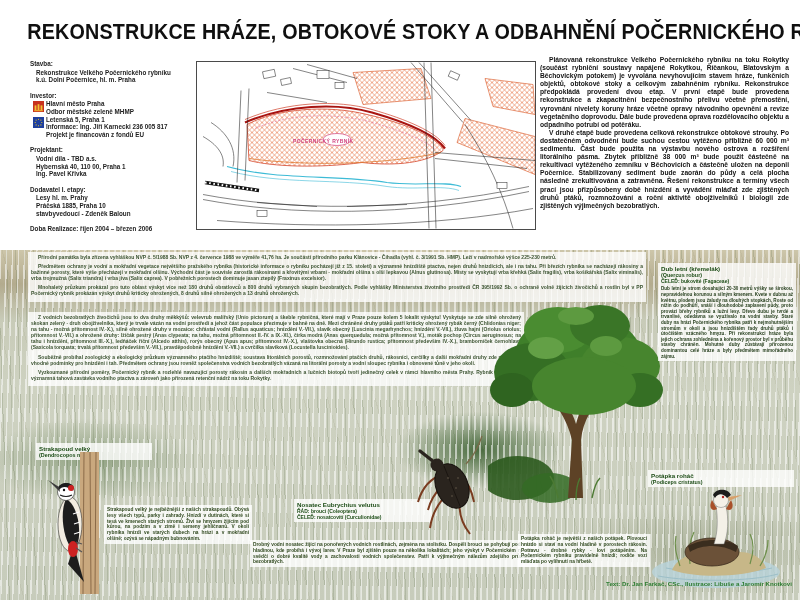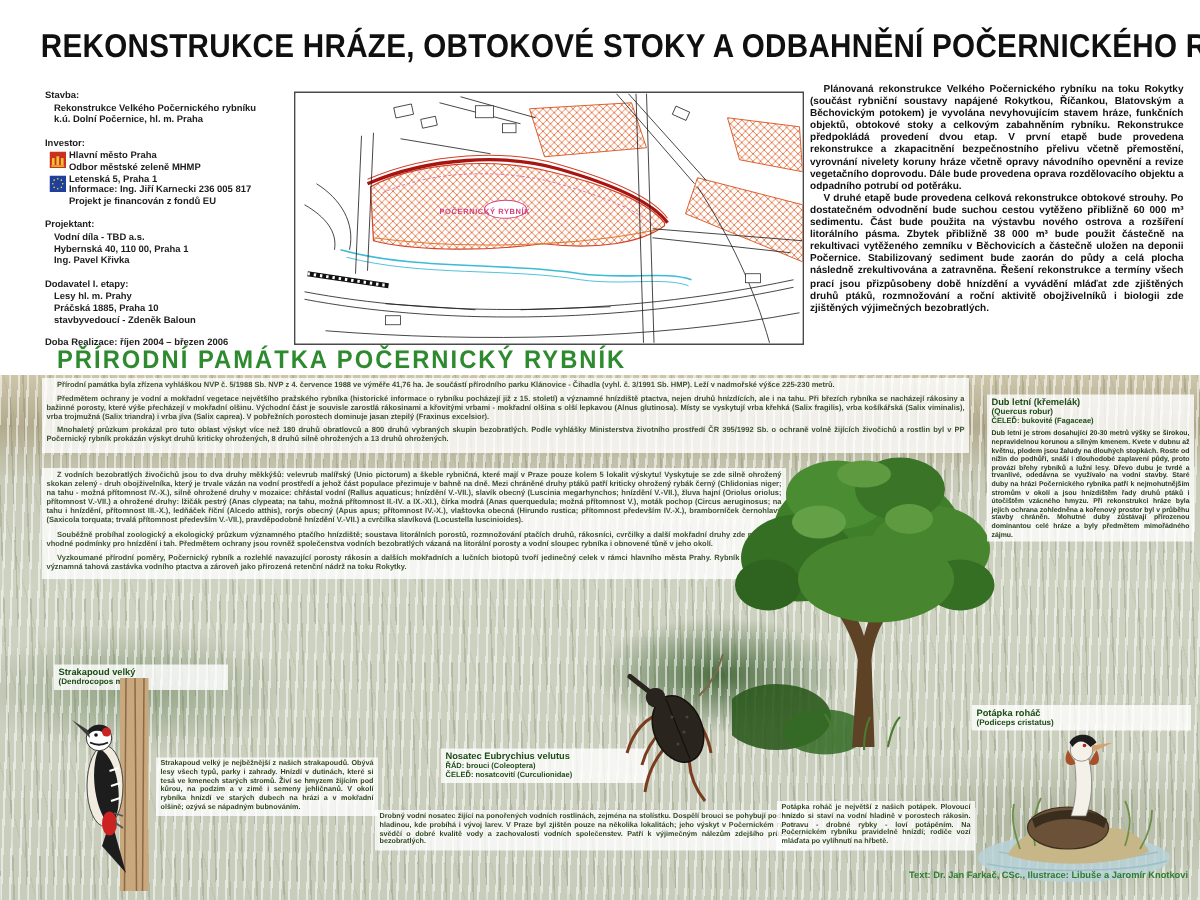--- a/index.html
+++ b/index.html
@@ -188,23 +188,20 @@
 
       <text x="96" y="80" font-size="5" font-weight="bold" fill="#d1447f" letter-spacing=".4">POČERNICKÝ RYBNÍK</text>
     </svg>
   </div>
 
   <div class="intro">
     <p>Plánovaná rekonstrukce Velkého Počernického rybníku na toku Rokytky (součást rybniční soustavy napájené Rokytkou, Říčankou, Blatovským a Běchovickým potokem) je vyvolána nevyhovujícím stavem hráze, funkčních objektů, obtokové stoky a celkovým zabahněním rybníku. Rekonstrukce předpokládá provedení dvou etap. V první etapě bude provedena rekonstrukce a zkapacitnění bezpečnostního přelivu včetně přemostění, vyrovnání nivelety koruny hráze včetně opravy návodního opevnění a revize vegetačního doprovodu. Dále bude provedena oprava rozdělovacího objektu a odpadního potrubí od potěráku.</p>
     <p>V druhé etapě bude provedena celková rekonstrukce obtokové strouhy. Po dostatečném odvodnění bude suchou cestou vytěženo přibližně 60 000 m³ sedimentu. Část bude použita na výstavbu nového ostrova a rozšíření litorálního pásma. Zbytek přibližně 38 000 m³ bude použit částečně na rekultivaci vytěženého zemníku v Běchovicích a částečně uložen na deponii Počernice. Stabilizovaný sediment bude zaorán do půdy a celá plocha následně zrekultivována a zatravněna. Řešení rekonstrukce a termíny všech prací jsou přizpůsobeny době hnízdění a vyvádění mláďat zde zjištěných druhů ptáků, rozmnožování a roční aktivitě obojživelníků i biologii zde zjištěných výjimečných bezobratlých.</p>
   </div>
 
-  <div class="heading">
-    <span>PŘÍRODNÍ PAMÁTKA POČERNICKÝ RYBNÍK</span>
-  </div>
 
   <div class="sect-a tinytxt veil">
     <p>Přírodní památka byla zřízena vyhláškou NVP č. 5/1988 Sb. NVP z 4. července 1988 ve výměře 41,76 ha. Je součástí přírodního parku Klánovice - Čihadla (vyhl. č. 3/1991 Sb. HMP). Leží v nadmořské výšce 225-230 metrů.</p>
     <p>Předmětem ochrany je vodní a mokřadní vegetace největšího pražského rybníka (historické informace o rybníku pocházejí již z 15. století) a významné hnízdiště ptactva, nejen druhů hnízdících, ale i na tahu. Při březích rybníka se nacházejí rákosiny a bažinné porosty, které výše přecházejí v mokřadní olšinu. Východní část je souvisle zarostlá rákosinami a křovitými vrbami - mokřadní olšina s olší lepkavou (Alnus glutinosa). Místy se vyskytují vrba křehká (Salix fragilis), vrba košíkářská (Salix viminalis), vrba trojmužná (Salix triandra) i vrba jíva (Salix caprea). V pobřežních porostech dominuje jasan ztepilý (Fraxinus excelsior).</p>
     <p>Mnohaletý průzkum prokázal pro tuto oblast výskyt více než 180 druhů obratlovců a 800 druhů vybraných skupin bezobratlých. Podle vyhlášky Ministerstva životního prostředí ČR 395/1992 Sb. o ochraně volně žijících živočichů a rostlin byl v PP Počernický rybník prokázán výskyt druhů kriticky ohrožených, 8 druhů silně ohrožených a 13 druhů ohrožených.</p>
   </div>
   <div class="sect-b tinytxt veil">
     <p>Z vodních bezobratlých živočichů jsou to dva druhy měkkýšů: velevrub malířský (Unio pictorum) a škeble rybničná, které mají v Praze pouze kolem 5 lokalit výskytu! Vyskytuje se zde silně ohrožený skokan zelený - druh obojživelníka, který je trvale vázán na vodní prostředí a jehož část populace přezimuje v bahně na dně. Mezi chráněné druhy ptáků patří kriticky ohrožený rybák černý (Chlidonias niger; na tahu - možná přítomnost IV.-X.), silně ohrožené druhy v mozaice: chřástal vodní (Rallus aquaticus; hnízdění V.-VII.), slavík obecný (Luscinia megarhynchos; hnízdění V.-VII.), žluva hajní (Oriolus oriolus; přítomnost V.-VII.) a ohrožené druhy: lžičák pestrý (Anas clypeata; na tahu, možná přítomnost II.-IV. a IX.-XI.), čírka modrá (Anas querquedula; možná přítomnost V.), moták pochop (Circus aeruginosus; na tahu i hnízdění, přítomnost III.-X.), ledňáček říční (Alcedo atthis), rorýs obecný (Apus apus; přítomnost IV.-X.), vlaštovka obecná (Hirundo rustica; přítomnost především IV.-X.), bramborníček černohlavý (Saxicola torquata; trvalá přítomnost především V.-VII.), pravděpodobně hnízdění V.-VII.) a cvrčilka slavíková (Locustella luscinioides).</p>
     <p>Souběžně probíhal zoologický a ekologický průzkum významného ptačího hnízdiště; soustava litorálních porostů, rozmnožování ptačích druhů, rákosníci, cvrčilky a další mokřadní druhy zde nacházejí vhodné podmínky pro hnízdění i tah. Předmětem ochrany jsou rovněž společenstva vodních bezobratlých vázaná na litorální porosty a vodní sloupec rybníka i obnovené tůně v jeho okolí.</p>
     <p>Vyzkoumané přírodní poměry, Počernický rybník a rozlehlé navazující porosty rákosin a dalších mokřadních a lučních biotopů tvoří jedinečný celek v rámci hlavního města Prahy. Rybník slouží jako významná tahová zastávka vodního ptactva a zároveň jako přirozená retenční nádrž na toku Rokytky.</p>

